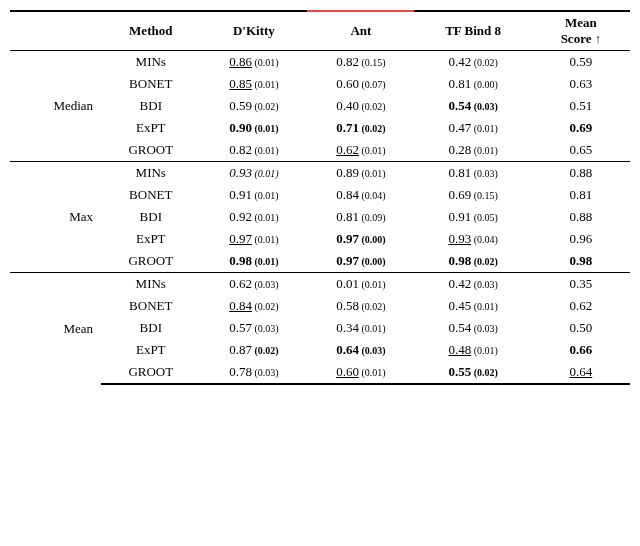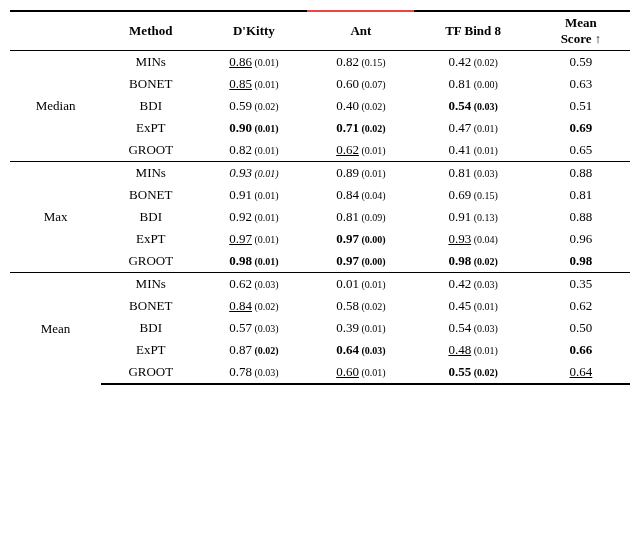--- a/index.html
+++ b/index.html
@@ -17,21 +17,21 @@
     table {
       border-collapse: collapse;
       width: 100%;
     }
     th, td {
       padding: 3px 8px;
       text-align: center;
       vertical-align: middle;
     }
     td.group-label {
-      text-align: center;
+      text-align: right;
       font-style: normal;
       font-weight: normal;
       vertical-align: middle;
     }
     th {
       font-weight: bold;
       border-top: 2px solid #000;
       border-bottom: 1px solid #000;
     }
     .std { font-size: 10px; }
@@ -80,21 +80,21 @@
         <td>ExPT</td>
         <td><span style="font-weight: bold;">0.90</span><span class="std" style="font-weight: bold;"> (0.01)</span></td>
         <td><span style="font-weight: bold;">0.71</span><span class="std" style="font-weight: bold;"> (0.02)</span></td>
         <td><span>0.47</span><span class="std"> (0.01)</span></td>
         <td><span style="font-weight: bold;">0.69</span></td>
       </tr>
       <tr>
         <td>GROOT</td>
         <td><span>0.82</span><span class="std"> (0.01)</span></td>
         <td><span style="text-decoration: underline;">0.62</span><span class="std"> (0.01)</span></td>
-        <td><span>0.41</span><span class="std"> (0.01)</span></td>
+        <td><span>0.28</span><span class="std"> (0.01)</span></td>
         <td><span style="">0.65</span></td>
       </tr>
       <tr style="border-top: 1px solid rgb(0, 0, 0);">
         <td class="group-label" rowspan="5" style="font-style: normal; border-top: 1px solid rgb(0, 0, 0);">Max</td>
         <td style="border-top: 1px solid rgb(0, 0, 0);">MINs</td>
         <td style="border-top: 1px solid rgb(0, 0, 0); font-style: italic;"><span>0.93</span><span class="std"> (0.01)</span></td>
         <td style="border-top: 1px solid rgb(0, 0, 0);"><span>0.89</span><span class="std"> (0.01)</span></td>
         <td style="border-top: 1px solid rgb(0, 0, 0);"><span>0.81</span><span class="std"> (0.03)</span></td>
         <td style="border-top: 1px solid rgb(0, 0, 0);"><span>0.88</span></td>
       </tr>
@@ -102,21 +102,21 @@
         <td>BONET</td>
         <td><span>0.91</span><span class="std"> (0.01)</span></td>
         <td><span>0.84</span><span class="std"> (0.04)</span></td>
         <td><span>0.69</span><span class="std"> (0.15)</span></td>
         <td><span>0.81</span></td>
       </tr>
       <tr>
         <td>BDI</td>
         <td><span>0.92</span><span class="std"> (0.01)</span></td>
         <td><span>0.81</span><span class="std"> (0.09)</span></td>
-        <td><span>0.91</span><span class="std"> (0.13)</span></td>
+        <td><span>0.91</span><span class="std"> (0.05)</span></td>
         <td><span>0.88</span></td>
       </tr>
       <tr>
         <td>ExPT</td>
         <td><span style="text-decoration: underline;">0.97</span><span class="std"> (0.01)</span></td>
         <td><span style="font-weight: bold;">0.97</span><span class="std" style="font-weight: bold;"> (0.00)</span></td>
         <td><span style="text-decoration: underline;">0.93</span><span class="std"> (0.04)</span></td>
         <td><span style="">0.96</span></td>
       </tr>
       <tr>
@@ -137,21 +137,21 @@
       <tr>
         <td>BONET</td>
         <td><span style="text-decoration: underline;">0.84</span><span class="std"> (0.02)</span></td>
         <td><span>0.58</span><span class="std"> (0.02)</span></td>
         <td><span>0.45</span><span class="std"> (0.01)</span></td>
         <td><span>0.62</span></td>
       </tr>
       <tr>
         <td>BDI</td>
         <td><span>0.57</span><span class="std"> (0.03)</span></td>
-        <td><span>0.39</span><span class="std"> (0.01)</span></td>
+        <td><span>0.34</span><span class="std"> (0.01)</span></td>
         <td><span>0.54</span><span class="std"> (0.03)</span></td>
         <td><span>0.50</span></td>
       </tr>
       <tr>
         <td>ExPT</td>
         <td><span style="font-weight: normal;">0.87</span><span class="std" style="font-weight: bold;"> (0.02)</span></td>
         <td><span style="font-weight: bold;">0.64</span><span class="std" style="font-weight: bold;"> (0.03)</span></td>
         <td><span style="text-decoration: underline;">0.48</span><span class="std"> (0.01)</span></td>
         <td><span style="font-weight: bold;">0.66</span></td>
       </tr>

